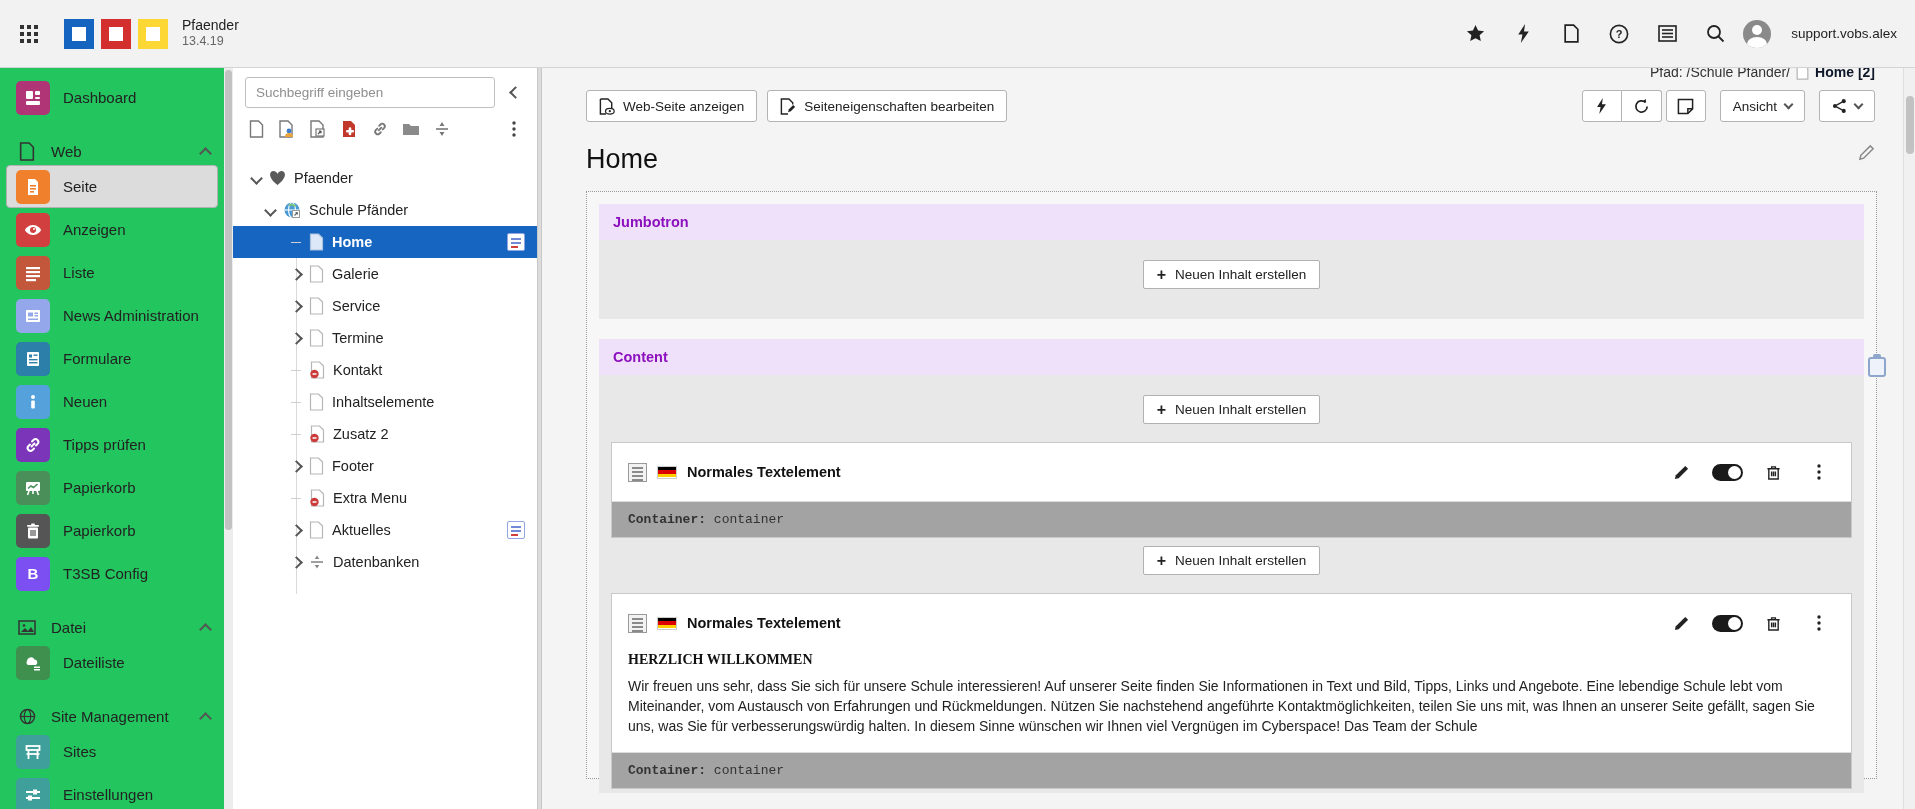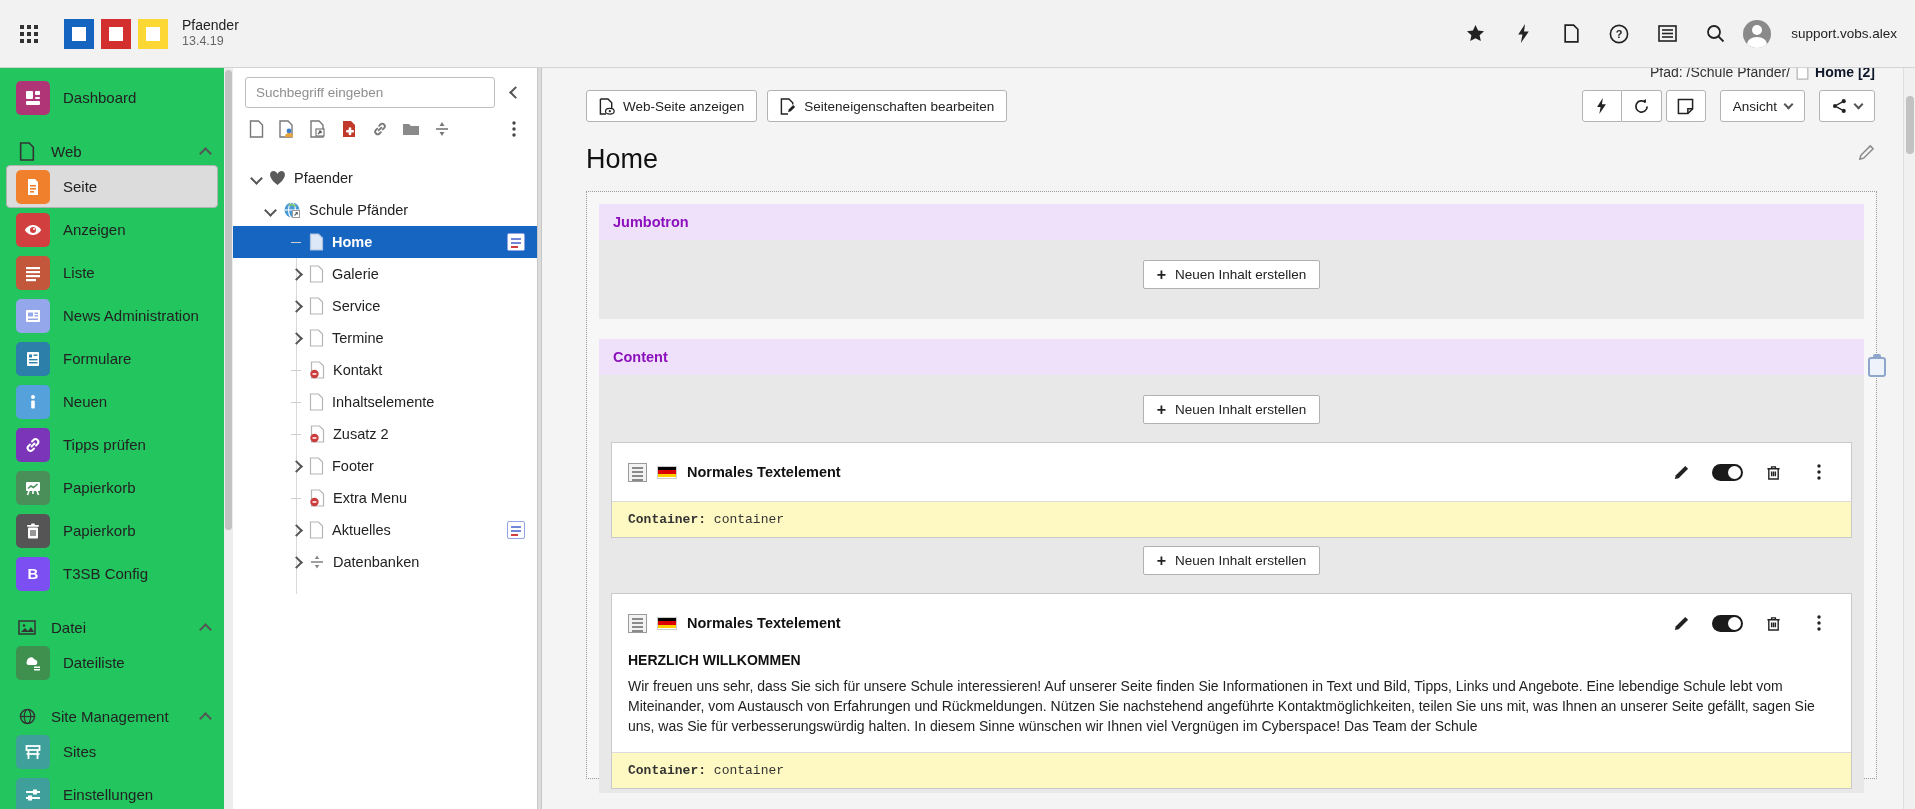--- a/index.html
+++ b/index.html
@@ -97,23 +97,23 @@
   .ce-icon i { display:block; height:2px; background:#8a8a8a; margin:0 1px 2px; }
   .flag-de { width:20px; height:13px; display:inline-block; border:1px solid #ccc; }
   .flag-de i { display:block; height:33.3%; }
   .flag-de .b1 { background:#000; } .flag-de .b2 { background:#dd0000; } .flag-de .b3 { background:#ffce00; }
   .card-title { font-weight:bold; font-size:14.5px; color:#111; }
   .card-actions { margin-left:auto; display:flex; align-items:center; gap:14px; }
   .act-btn { background:none; border:none; width:32px; height:28px; display:flex; align-items:center; justify-content:center; cursor:pointer; }
   .toggle { width:31px; height:17px; border-radius:9px; background:#1a1a1a; position:relative; }
   .toggle::after { content:""; position:absolute; right:2px; top:2px; width:13px; height:13px; border-radius:50%; background:#fff; }
   .card-body { padding:0 16px 16px; }
-  .card-body h4 { font-size:14px; margin-bottom:8px; color:#111; }
+  .card-body h4 { font-size:14px; margin-bottom:8px; color:#111;font-family:Liberation Serif, serif; }
   .card-body p { font-size:14px; line-height:1.44; color:#222; max-width:1260px; }
-  .card-footer { background:#fef9c3; border-top:1px solid #dcdcdc; padding:10px 16px; font-family:"Liberation Mono","DejaVu Sans Mono",monospace; font-size:13px; color:#333; }
+  .card-footer { background:#a3a3a3; border-top:1px solid #dcdcdc; padding:10px 16px; font-family:"Liberation Mono","DejaVu Sans Mono",monospace; font-size:13px; color:#333; }
   .card-footer b { font-weight:bold; }
 
   .main-scroll { position:absolute; top:68px; right:0; width:12px; height:741px; background:#f0f0f0; border-left:1px solid #dedede; }
   .main-scroll .thumb { position:absolute; top:28px; left:2px; width:8px; height:58px; background:#c2c2c2; border-radius:4px; }
 
   svg { display:block; }
 </style>
 </head>
 <body>
 

